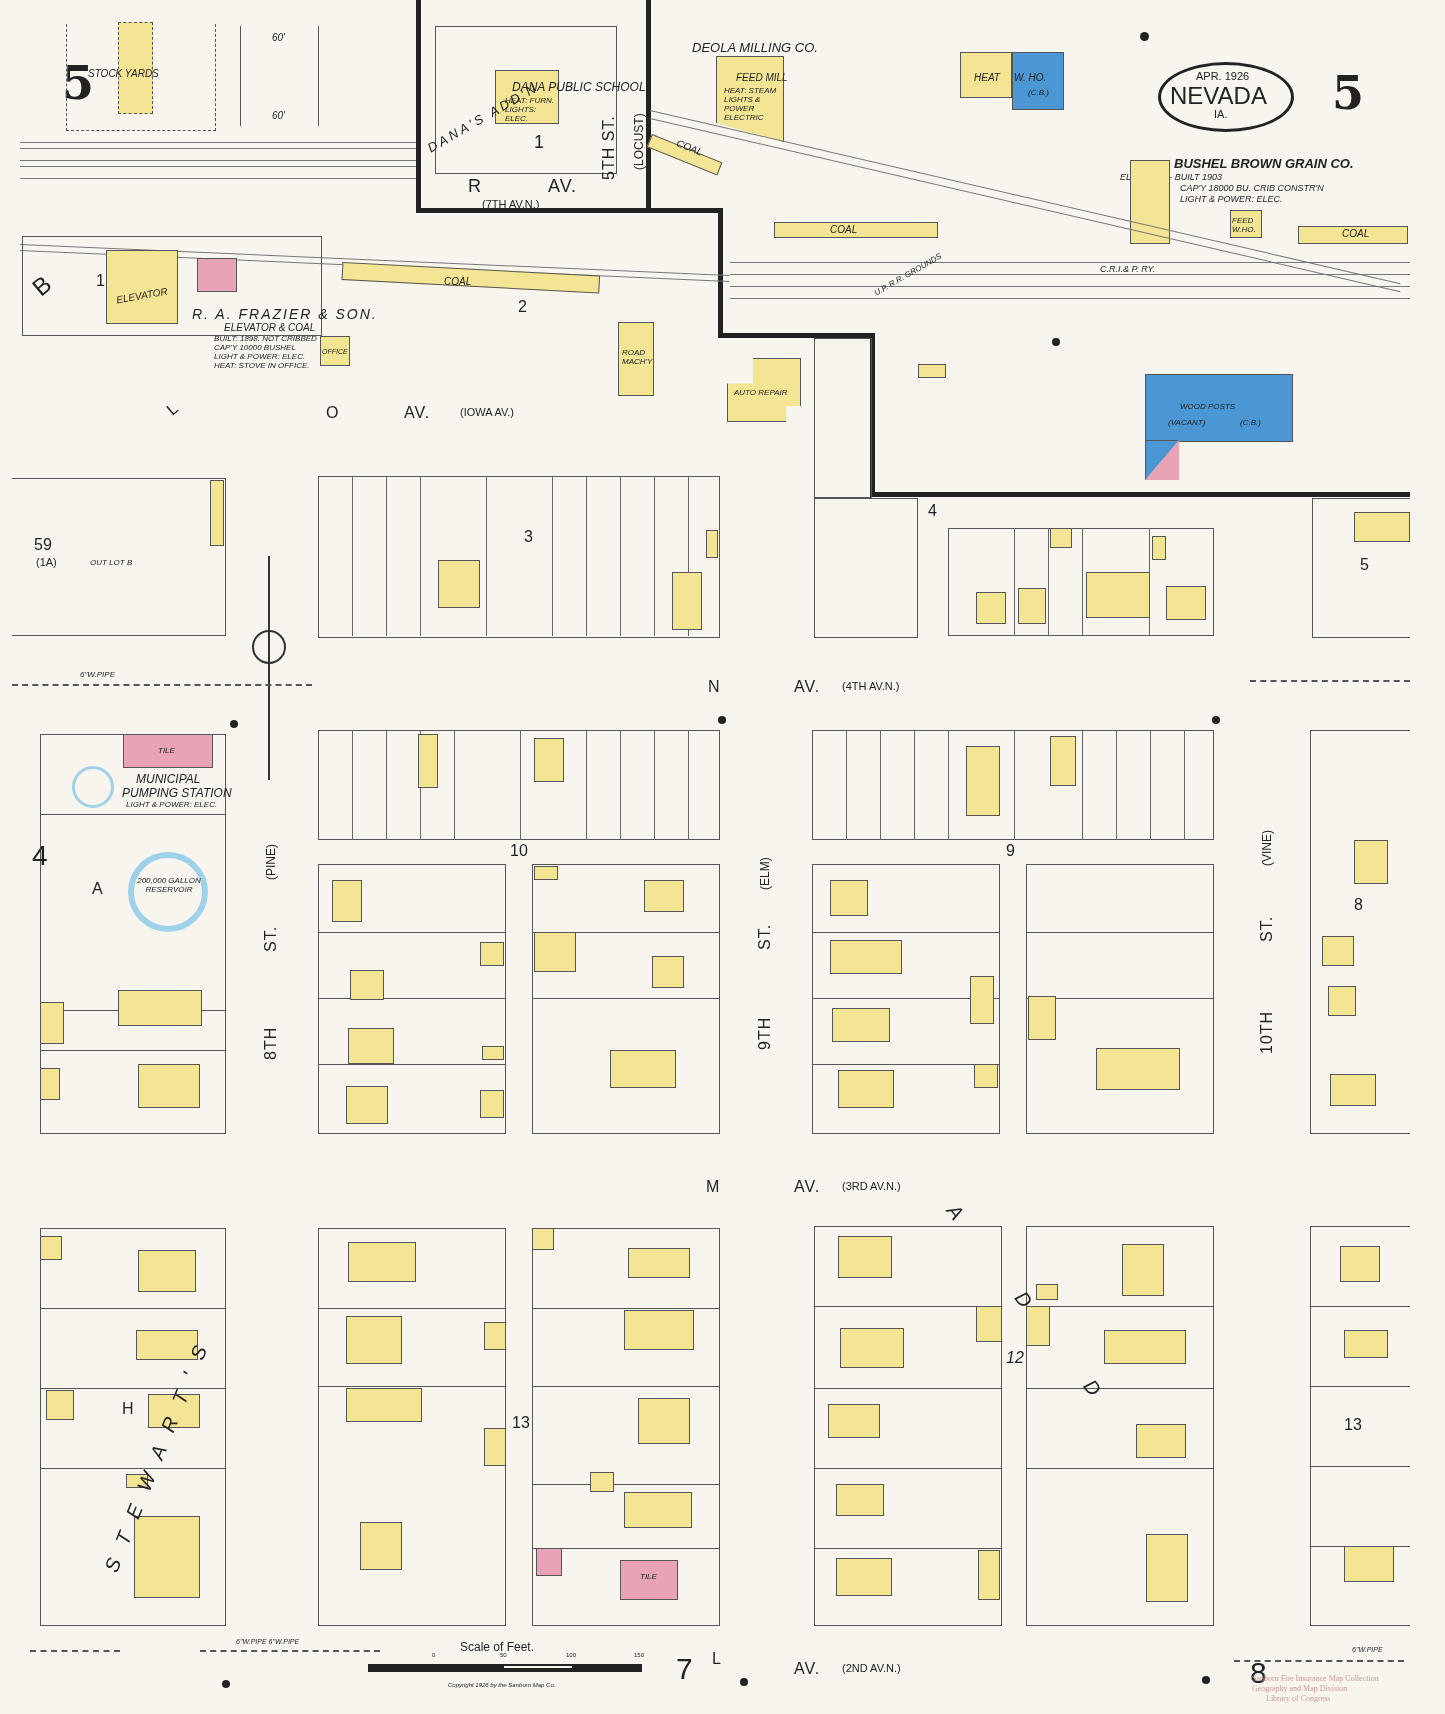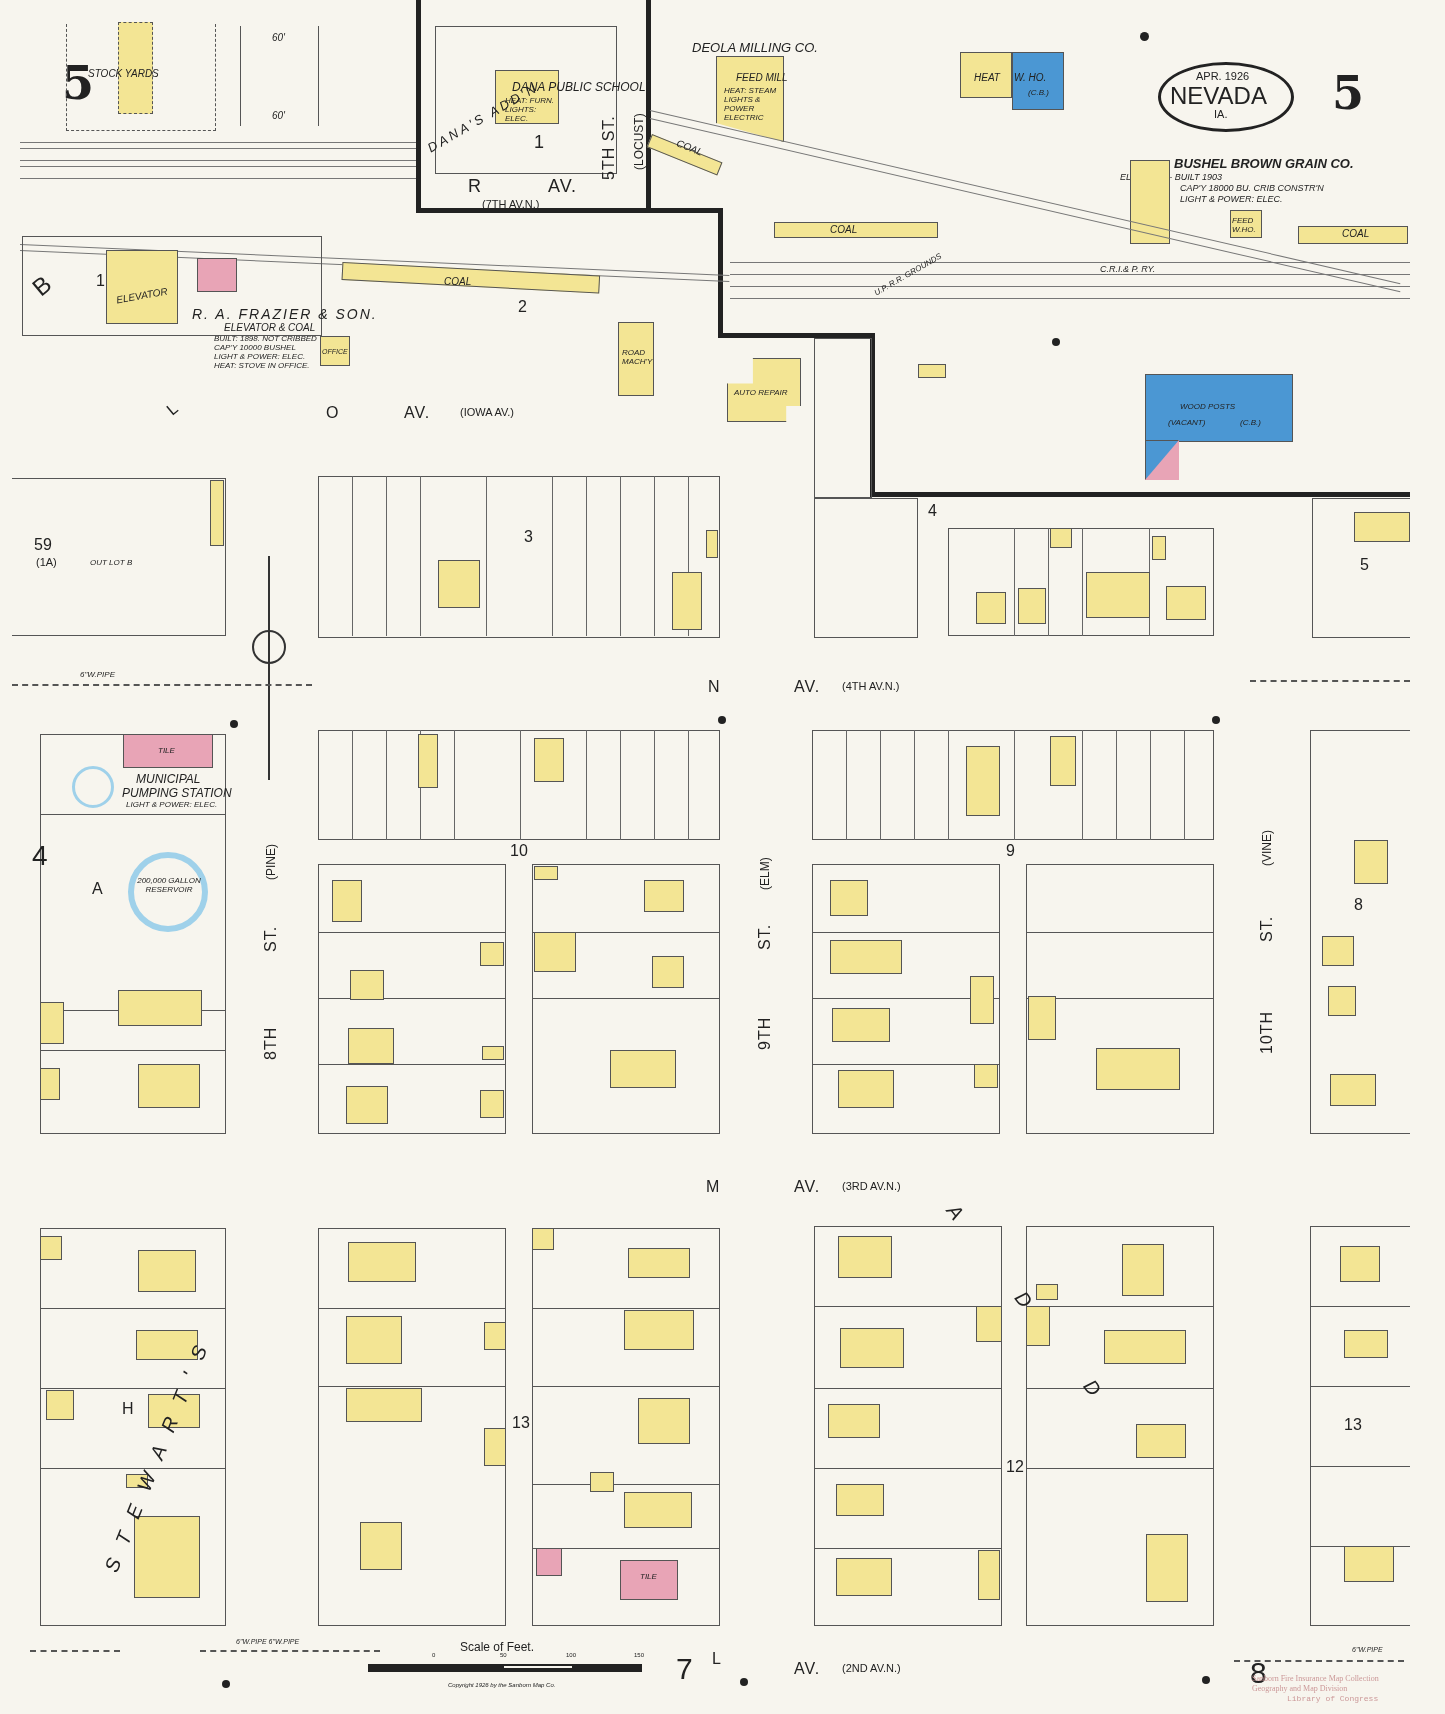--- a/index.html
+++ b/index.html
@@ -343,21 +343,21 @@
 <div class="abs" style="left:814px;top:1388px;width:188px;height:1px;background:#555;"></div>
 <div class="abs" style="left:814px;top:1468px;width:188px;height:1px;background:#555;"></div>
 <div class="abs" style="left:814px;top:1548px;width:188px;height:1px;background:#555;"></div>
 <div class="bld" style="left:838px;top:1236px;width:54px;height:42px;"></div>
 <div class="bld" style="left:840px;top:1328px;width:64px;height:40px;"></div>
 <div class="bld" style="left:828px;top:1404px;width:52px;height:34px;"></div>
 <div class="bld" style="left:836px;top:1484px;width:48px;height:32px;"></div>
 <div class="bld" style="left:836px;top:1558px;width:56px;height:38px;"></div>
 <div class="bld" style="left:976px;top:1306px;width:26px;height:36px;"></div>
 <div class="bld" style="left:978px;top:1550px;width:22px;height:50px;"></div>
-<div class="lbl" style="left:1006px;top:1458px;font-size:16px;">12</div>
+<div class="lbl" style="left:1006px;top:1349px;font-size:16px;font-style:italic;">12</div>
 
 <div class="block" style="left:1026px;top:1226px;width:188px;height:400px;border-width:1px;"></div>
 <div class="abs" style="left:1026px;top:1306px;width:188px;height:1px;background:#555;"></div>
 <div class="abs" style="left:1026px;top:1388px;width:188px;height:1px;background:#555;"></div>
 <div class="abs" style="left:1026px;top:1468px;width:188px;height:1px;background:#555;"></div>
 <div class="bld" style="left:1036px;top:1284px;width:22px;height:16px;"></div>
 <div class="bld" style="left:1026px;top:1306px;width:24px;height:40px;"></div>
 <div class="bld" style="left:1122px;top:1244px;width:42px;height:52px;"></div>
 <div class="bld" style="left:1104px;top:1330px;width:82px;height:34px;"></div>
 <div class="bld" style="left:1136px;top:1424px;width:50px;height:34px;"></div>
@@ -397,13 +397,13 @@
 
 <div class="abs" style="left:222px;top:1680px;width:8px;height:8px;border-radius:50%;background:#222;"></div>
 <div class="abs" style="left:740px;top:1678px;width:8px;height:8px;border-radius:50%;background:#222;"></div>
 <div class="abs" style="left:1202px;top:1676px;width:8px;height:8px;border-radius:50%;background:#222;"></div>
 <div class="abs" style="left:230px;top:720px;width:8px;height:8px;border-radius:50%;background:#222;"></div>
 <div class="abs" style="left:718px;top:716px;width:8px;height:8px;border-radius:50%;background:#222;"></div>
 <div class="abs" style="left:1212px;top:716px;width:8px;height:8px;border-radius:50%;background:#222;"></div>
 
 <div class="lbl" style="left:1252px;top:1674px;font-size:8px;color:#c99;font-family:'Liberation Serif',serif;">Sanborn Fire Insurance Map Collection</div>
 <div class="lbl" style="left:1252px;top:1684px;font-size:8px;color:#c99;font-family:'Liberation Serif',serif;">Geography and Map Division</div>
-<div class="lbl" style="left:1266px;top:1694px;font-size:8px;color:#c99;font-family:Liberation Mono, monospace;margin-left:21px;">Library of Congress</div>
+<div class="lbl" style="left:1266px;top:1694px;font-size:8px;color:#c99;font-family:Liberation Serif, serif;">Library of Congress</div>
 
 </body></html>

